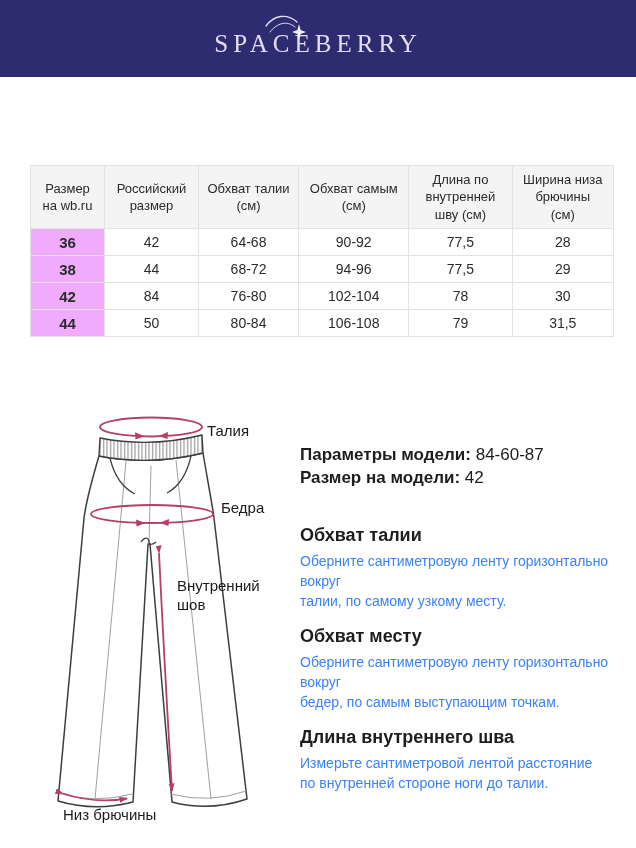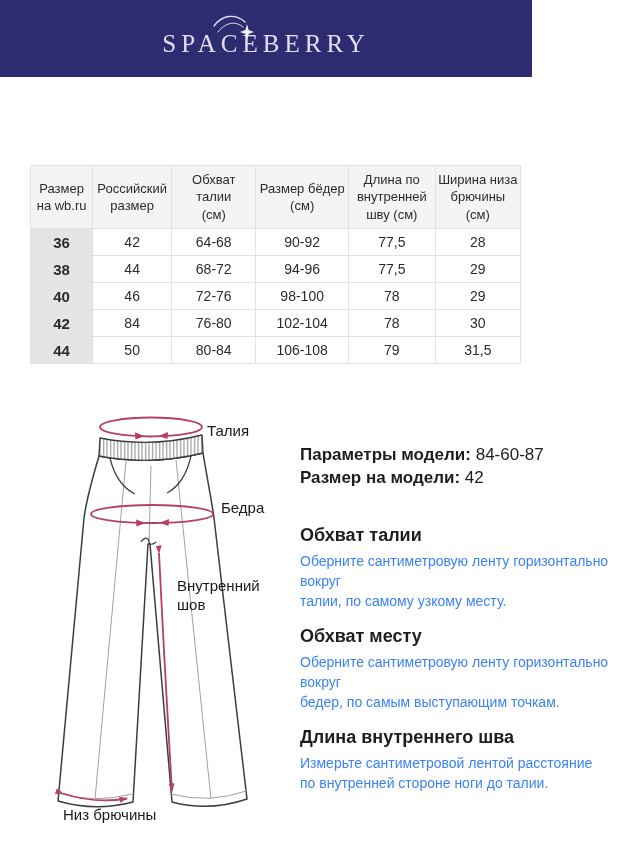--- a/index.html
+++ b/index.html
@@ -2,42 +2,42 @@
 <html><head>
 <meta charset="utf-8">
 <style>
   html,body{margin:0;padding:0;}
   body{
     width:636px;height:848px;position:relative;background:#ffffff;
     font-family:"Liberation Sans", sans-serif;overflow:hidden;
   }
   
   .brand-header{
-    position:absolute;left:0;top:0;width:532px;height:77px;
+    position:absolute;left:0;top:0;width:636px;height:77px;
     background:#2e2c71;display:flex;align-items:center;justify-content:center;
   }
   .brand-logo{
     position:relative;color:#e2ddf0;font-family:"Liberation Serif", serif;
     font-size:25px;letter-spacing:5px;font-weight:400;padding-top:10px;
   }
   .brand-logo .comet{position:absolute;left:50px;top:-9px;}
   
   .size-table{
-    position:absolute;left:30px;top:165px;width:491px;
+    position:absolute;left:30px;top:165px;width:584px;
     border-collapse:collapse;table-layout:fixed;
   }
   .size-table th,.size-table td{
     border:1px solid #e2e2e2;text-align:center;vertical-align:middle;color:#2b2b2b;
   }
   .size-table th{
     background:#f4f4f4;font-size:13px;font-weight:400;line-height:1.32;
     white-space:pre-line;height:58px;padding:2px 2px;
   }
   .size-table td{font-size:14px;height:26px;background:#ffffff;padding:0 2px;}
-  .size-table td.rowhead{background:#e5e5e5;font-weight:700;font-size:15px;}
+  .size-table td.rowhead{background:#f0abfc;font-weight:700;font-size:15px;}
   
   .pants-diagram{position:absolute;left:25px;top:395px;}
   .diag-label{font-family:"Liberation Sans", sans-serif;font-size:15px;fill:#1a1a1a;}
   
   .info-col{position:absolute;left:300px;top:443px;width:326px;color:#1d1d1f;}
   .model-line{font-size:17px;line-height:23px;}
   .model-line .lbl{font-weight:700;text-align:center;}
   .guide-section{margin-top:15px;}
   .guide-section.first{margin-top:36px;}
   .guide-title{font-size:18px;font-weight:700;line-height:20px;margin:0;color:#1d1d1f;}
@@ -67,21 +67,21 @@
       <col style="width:17.4%">
   </colgroup>
   <thead>
     <tr>
       <th>Размер
 на wb.ru</th>
       <th>Российский
 размер</th>
       <th>Обхват талии
 (см)</th>
-      <th>Размер бёдер
+      <th>Обхват самым
 (см)</th>
       <th>Длина по
 внутренней
 шву (см)</th>
       <th>Ширина низа
 брючины
 (см)</th>
     </tr>
   </thead>
   <tbody>
@@ -92,28 +92,20 @@
       <td>90-92</td>
       <td>77,5</td>
       <td>28</td>
     </tr>
     <tr>
       <td class="rowhead">38</td>
       <td>44</td>
       <td>68-72</td>
       <td>94-96</td>
       <td>77,5</td>
-      <td>29</td>
-    </tr>
-    <tr>
-      <td class="rowhead">40</td>
-      <td>46</td>
-      <td>72-76</td>
-      <td>98-100</td>
-      <td>78</td>
       <td>29</td>
     </tr>
     <tr>
       <td class="rowhead">42</td>
       <td>84</td>
       <td>76-80</td>
       <td>102-104</td>
       <td>78</td>
       <td>30</td>
     </tr>

